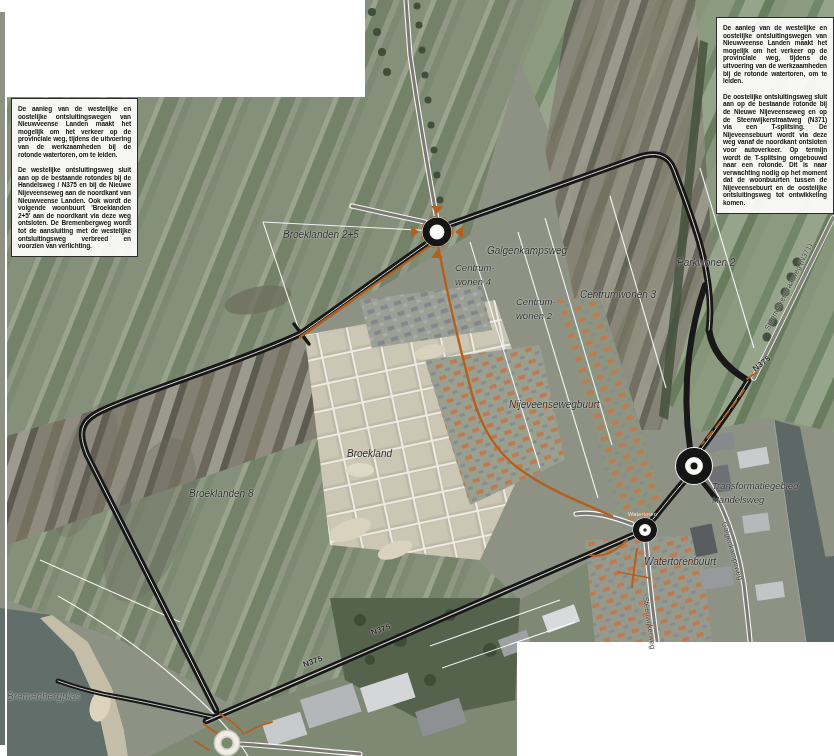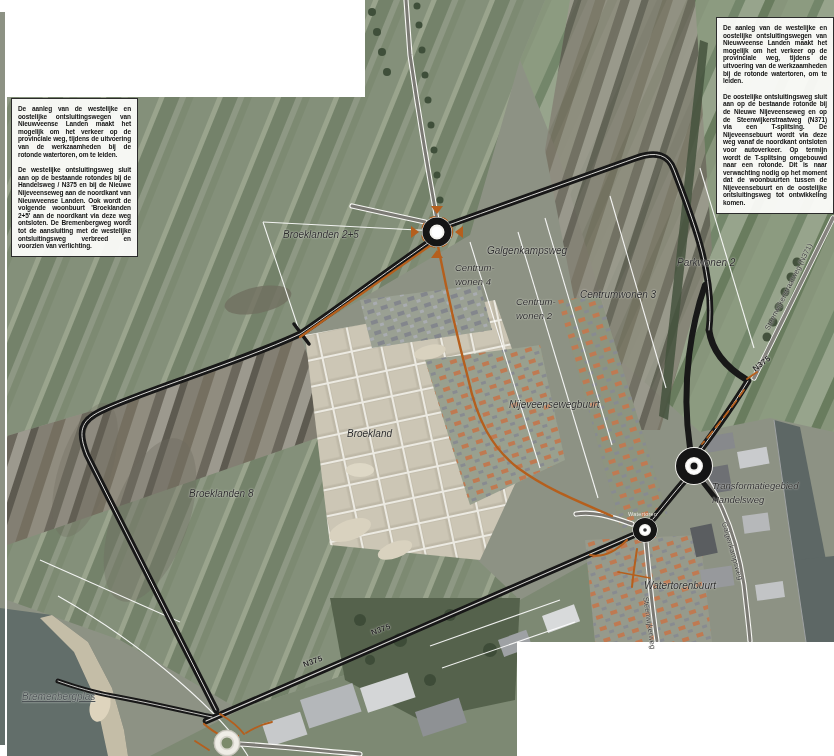--- a/index.html
+++ b/index.html
@@ -272,26 +272,26 @@
 
 <div class="lbl" style="left:283px;top:229px;">Broeklanden 2+5</div>
 <div class="lbl" style="left:487px;top:245px;">Galgenkampsweg</div>
 <div class="lbl lbl-sm" style="left:455px;top:261px;">Centrum-
 wonen 4</div>
 <div class="lbl lbl-sm" style="left:516px;top:295px;">Centrum-
 wonen 2</div>
 <div class="lbl" style="left:580px;top:289px;">Centrumwonen 3</div>
 <div class="lbl" style="left:677px;top:257px;">Parkwonen 2</div>
 <div class="lbl" style="left:509px;top:399px;">Nijeveensewegbuurt</div>
-<div class="lbl" style="left:327px;top:428px;padding-left:20px;">Broekland</div>
+<div class="lbl" style="left:327px;top:448px;padding-left:20px;">Broekland</div>
 <div class="lbl" style="left:189px;top:488px;">Broeklanden 8</div>
 <div class="lbl lbl-sm" style="left:712px;top:479px;">Transformatiegebied
 Handelsweg</div>
-<div class="lbl" style="left:644px;top:580px;">Watertorenbuurt</div>
-<div class="lbl" style="left:22px;top:691px;color:#4d5356;text-decoration:underline;">Bremenbergplas</div>
+<div class="lbl" style="left:644px;top:556px;">Watertorenbuurt</div>
+<div class="lbl" style="left:7px;top:691px;color:#4d5356;">Bremenbergplas</div>
 <div class="lbl lbl-tiny" style="left:628px;top:508px;">Watertoren</div>
 
 <div class="lbl lbl-road rot" style="left:303px;top:656px;transform:rotate(-20deg);">N375</div>
 <div class="lbl lbl-road rot" style="left:371px;top:624px;transform:rotate(-20deg);">N375</div>
 <div class="lbl lbl-road rot" style="left:752px;top:358px;transform:rotate(-38deg);">N375</div>
 <div class="lbl lbl-street rot" style="left:726px;top:281px;width:126px;transform:rotate(-63deg);">Steenwijkerstraatweg (N371)</div>
 <div class="lbl lbl-street rot" style="left:693px;top:545px;width:78px;transform:rotate(74deg);">Galgenkampsweg</div>
 <div class="lbl lbl-street rot" style="left:612px;top:617px;width:74px;transform:rotate(82deg);">Steenwijkerweg</div>
 
 </div>

